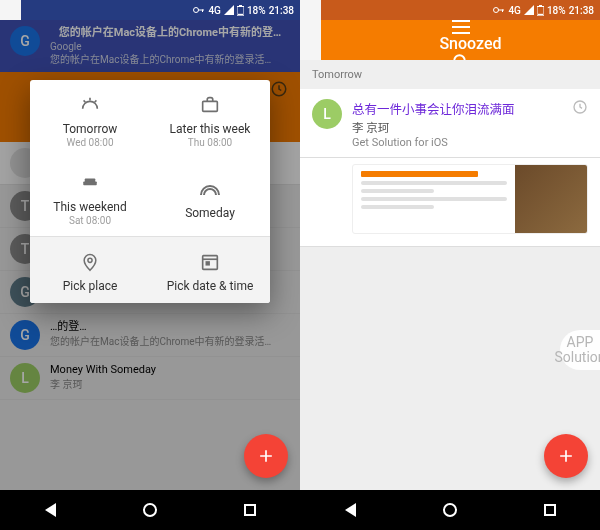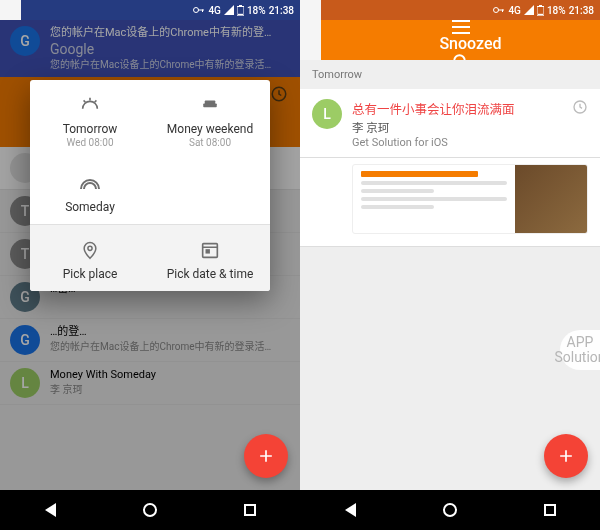--- a/index.html
+++ b/index.html
@@ -21,22 +21,22 @@
   .hamburger, .search-icon { width: 20px; height: 20px; display:flex; align-items:center; justify-content:center; }
 
   
   .email-list { position: absolute; top: 20px; left: 0; right: 0; bottom: 40px; background: #eaeaea; }
   .email-row { display: flex; padding: 6px 10px; gap: 10px; border-bottom: 1px solid #e0e0e0; }
   .email-row.top { background: #3f51b5; color:#fff; border-bottom:none; }
   .avatar { width: 30px; height: 30px; border-radius: 50%; display:flex; align-items:center; justify-content:center;
             font-size: 14px; font-weight:500; color:#fff; flex-shrink:0; }
   .email-text { flex:1; overflow:hidden; display:flex; flex-direction:column; font-size:11px; line-height:1.3; }
   .email-text .line1 { white-space:nowrap; overflow:hidden; text-overflow:ellipsis; }
-  .email-row.top .line1 { font-weight:400; }
-  .email-row.top .line2 { color: #cfd3e6; font-size:14px; }
+  .email-row.top .line1 { font-weight:700;text-align:center; }
+  .email-row.top .line2 { color: #cfd3e6; font-size:10px; }
   .email-row.top .line3 { color: #cfd3e6; font-size:10px; white-space:nowrap; overflow:hidden; text-overflow:ellipsis;}
   .orange-region { height: 70px; background:#f57c00; position:relative; }
   .orange-region .clock-icon { position:absolute; right:12px; top:8px; width:18px; height:18px; color:#5a3e17; }
   .dim-overlay { position:absolute; inset:0; background:rgba(0,0,0,0.35); }
 
   
   .dialog { position:absolute; top:80px; left:30px; width:240px; background:#fff; border-radius:3px;
             box-shadow:0 10px 30px rgba(0,0,0,.4); overflow:hidden; z-index:5; }
   .opt-grid { display:grid; grid-template-columns:1fr 1fr; }
   .opt { display:flex; flex-direction:column; align-items:center; justify-content:center;
@@ -50,21 +50,21 @@
   .fab { position:absolute; right:12px; bottom:52px; width:44px; height:44px; border-radius:50%;
          background:#f44336; color:#fff; display:flex; align-items:center; justify-content:center;
          box-shadow:0 4px 8px rgba(0,0,0,.3); z-index:2; }
 
   
   .right .body { position:absolute; top:60px; left:0; right:0; bottom:40px; background:#eee; }
   .section-label { font-size:11px; color:#777; padding:8px 12px; background:#efefef; }
   .card { background:#fff; padding:10px 12px 8px; display:flex; gap:10px; border-bottom:1px solid #ddd; }
   .card .avatar { background:#9ccc65; }
   .card-body { flex:1; overflow:hidden; }
-  .card-body .t1 { font-size:12.5px; color:#ef4444; white-space:nowrap; overflow:hidden; text-overflow:ellipsis; }
+  .card-body .t1 { font-size:12.5px; color:#6d28d9; white-space:nowrap; overflow:hidden; text-overflow:ellipsis; }
   .card-body .t2 { font-size:11.5px; color:#555; margin-top:1px; }
   .card-body .t3 { font-size:11px; color:#888; margin-top:1px; }
   .card .clock-small { width:16px; height:16px; color:#bbb; flex-shrink:0; }
   .preview-card { background:#fff; margin-top:0; padding:6px 12px 12px 52px; border-bottom:1px solid #ddd; }
   .preview-box { border:1px solid #eee; border-radius:3px; height:70px; display:flex; overflow:hidden; }
   .preview-lines { flex:1; padding:6px 8px; display:flex; flex-direction:column; gap:4px; }
   .preview-lines .pl { height:4px; background:#e0e0e0; border-radius:2px; }
   .preview-lines .pl.short { width:50%; }
   .preview-lines .bar { height:6px; background:#f57c00; width:80%; border-radius:1px; }
   .preview-img { width:72px; background:linear-gradient(135deg,#6b4a2a,#8c6a3f); }
@@ -194,26 +194,36 @@
               <line x1="12" y1="4" x2="12" y2="7"></line>
               <line x1="5" y1="7" x2="7" y2="9"></line>
               <line x1="19" y1="7" x2="17" y2="9"></line>
             </svg>
         </span>
         <span class="label">Tomorrow</span>
         <span class="sub">Wed 08:00</span>
       </div>
       <div class="opt">
         <span class="icon">
+          <svg viewBox="0 0 24 24" width="22" height="22" fill="none" stroke="currentColor" stroke-width="1.8">
+              <rect x="4" y="8" width="16" height="11" rx="1"></rect>
+              <path d="M9 8V6a2 2 0 0 1 2-2h2a2 2 0 0 1 2 2v2"></path>
+            </svg>
+        </span>
+        <span class="label">Later this week</span>
+        <span class="sub">Thu 08:00</span>
+      </div>
+      <div class="opt">
+        <span class="icon">
           <svg viewBox="0 0 24 24" width="24" height="18" fill="currentColor">
               <rect x="5" y="6" width="14" height="5" rx="1"></rect>
               <rect x="3" y="10" width="18" height="5" rx="1"></rect>
             </svg>
         </span>
-        <span class="label">Money weekend</span>
+        <span class="label">This weekend</span>
         <span class="sub">Sat 08:00</span>
       </div>
       <div class="opt">
         <span class="icon">
           <svg viewBox="0 0 24 14" width="24" height="14" fill="none" stroke="currentColor" stroke-width="2">
               <path d="M3 13a9 9 0 0 1 18 0"></path>
               <path d="M6 13a6 6 0 0 1 12 0"></path>
             </svg>
         </span>
         <span class="label">Someday</span>

